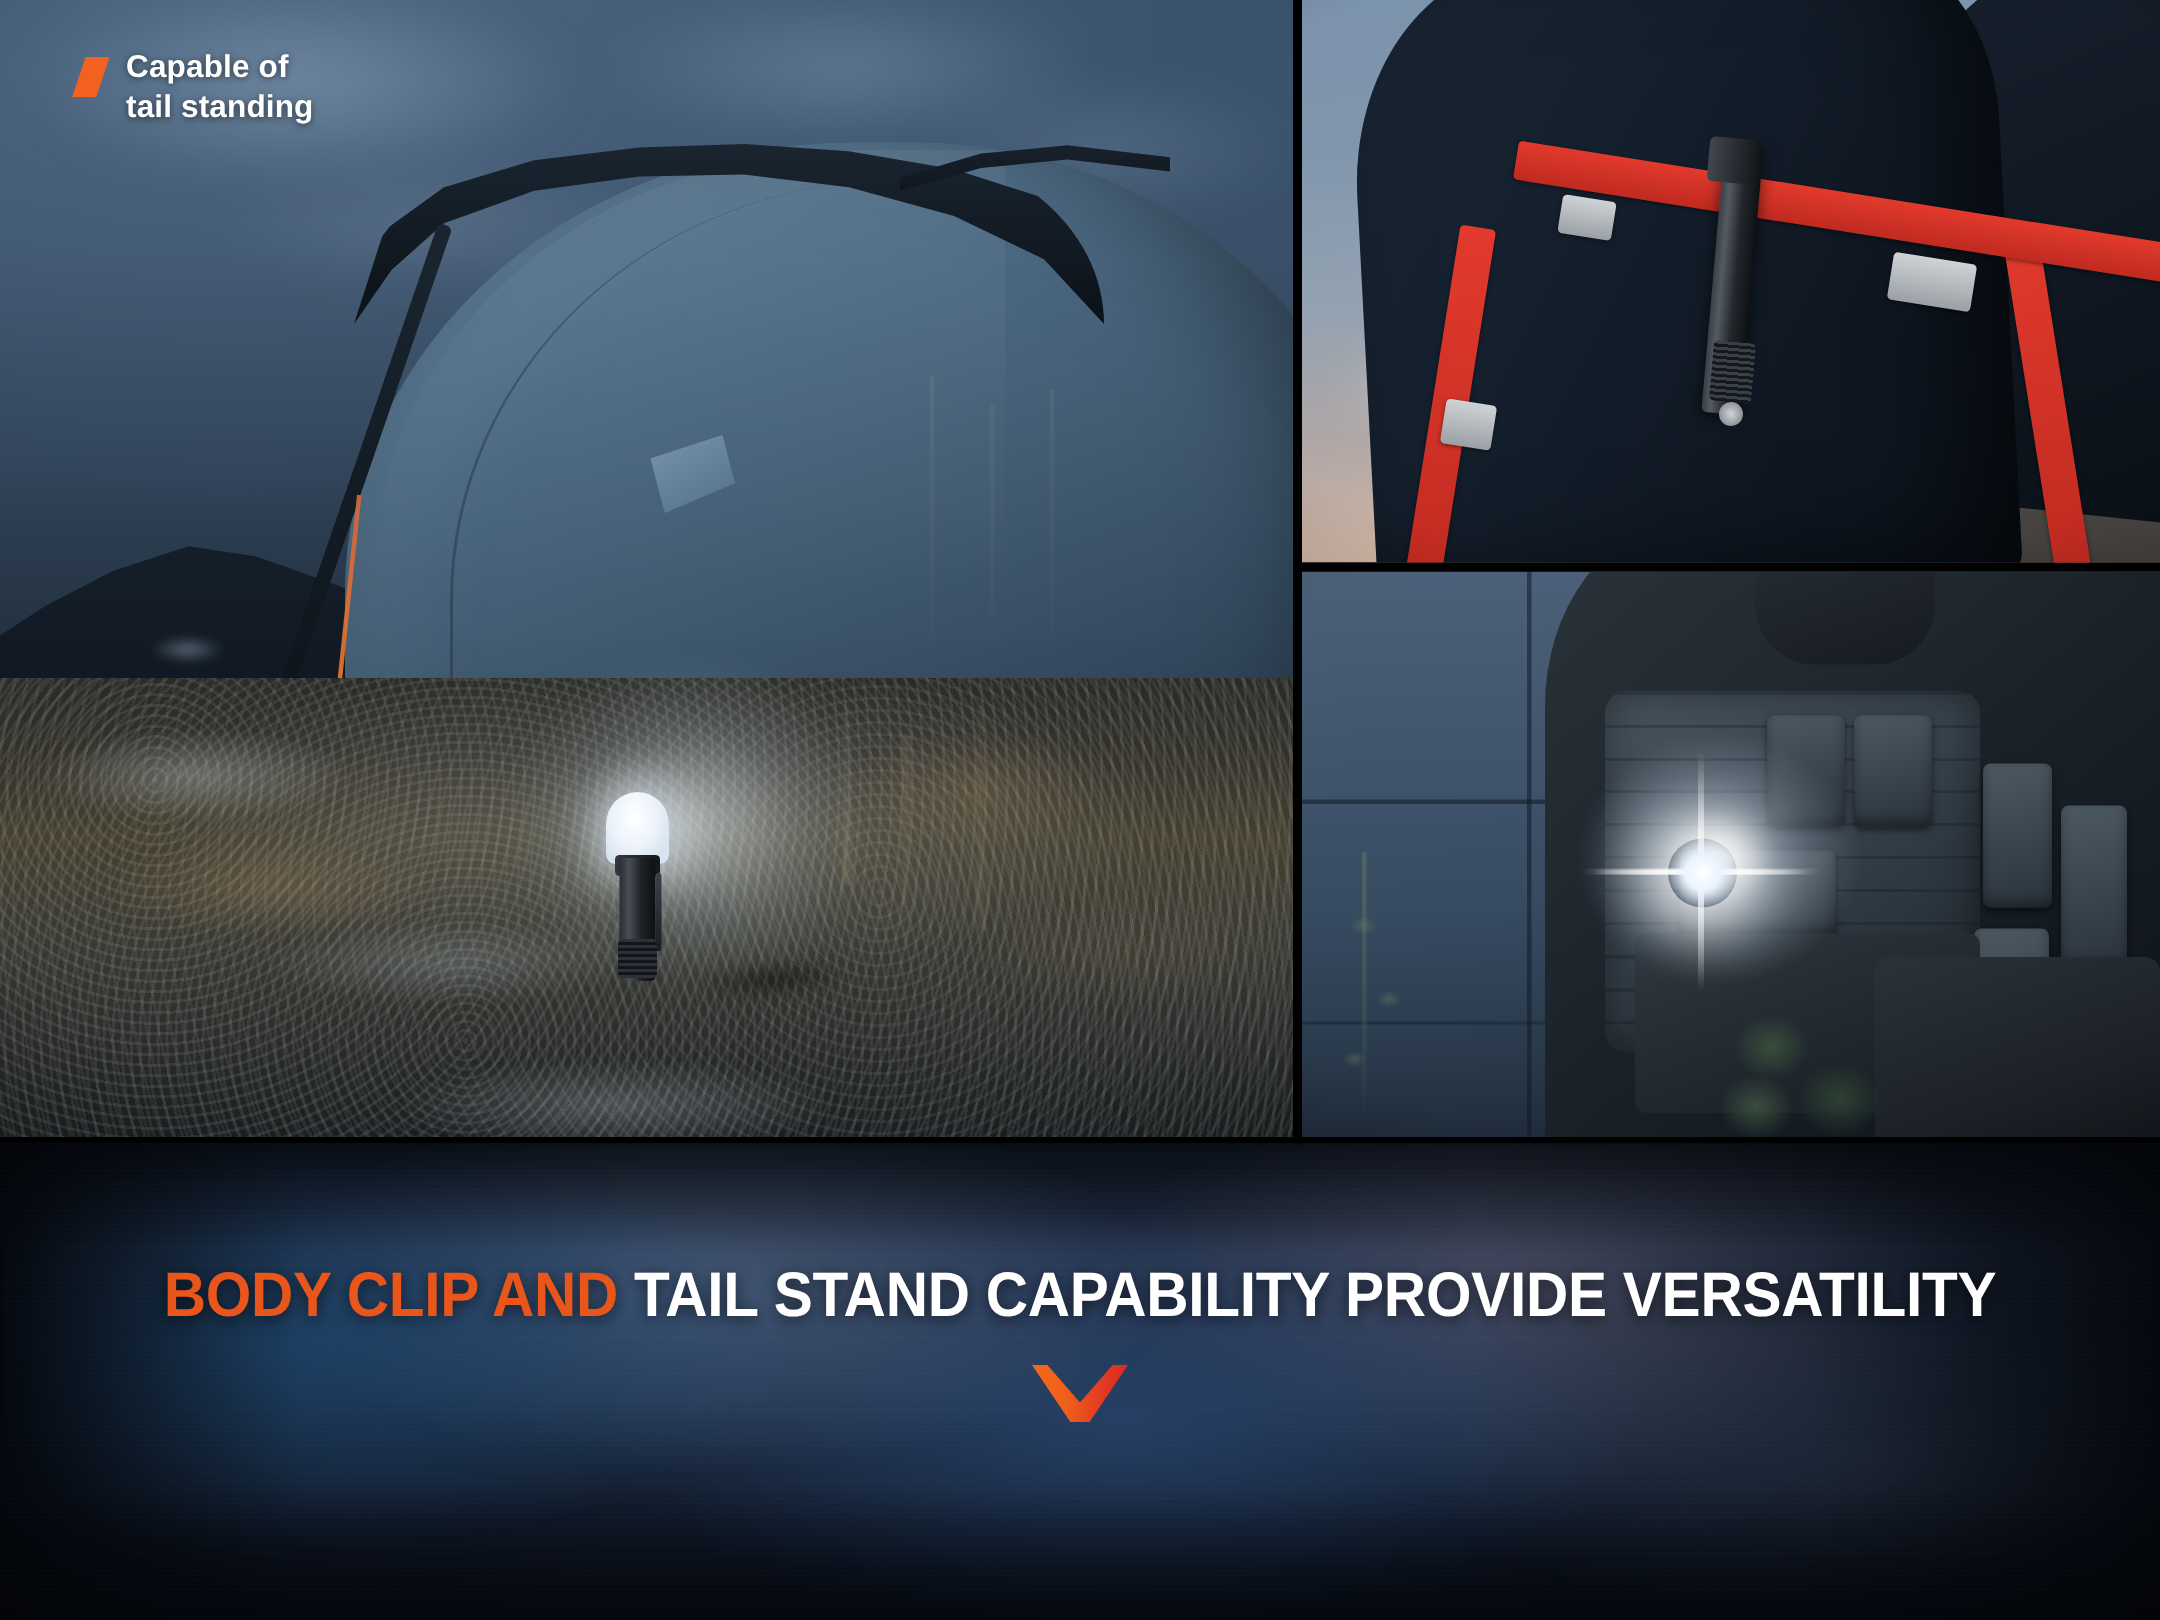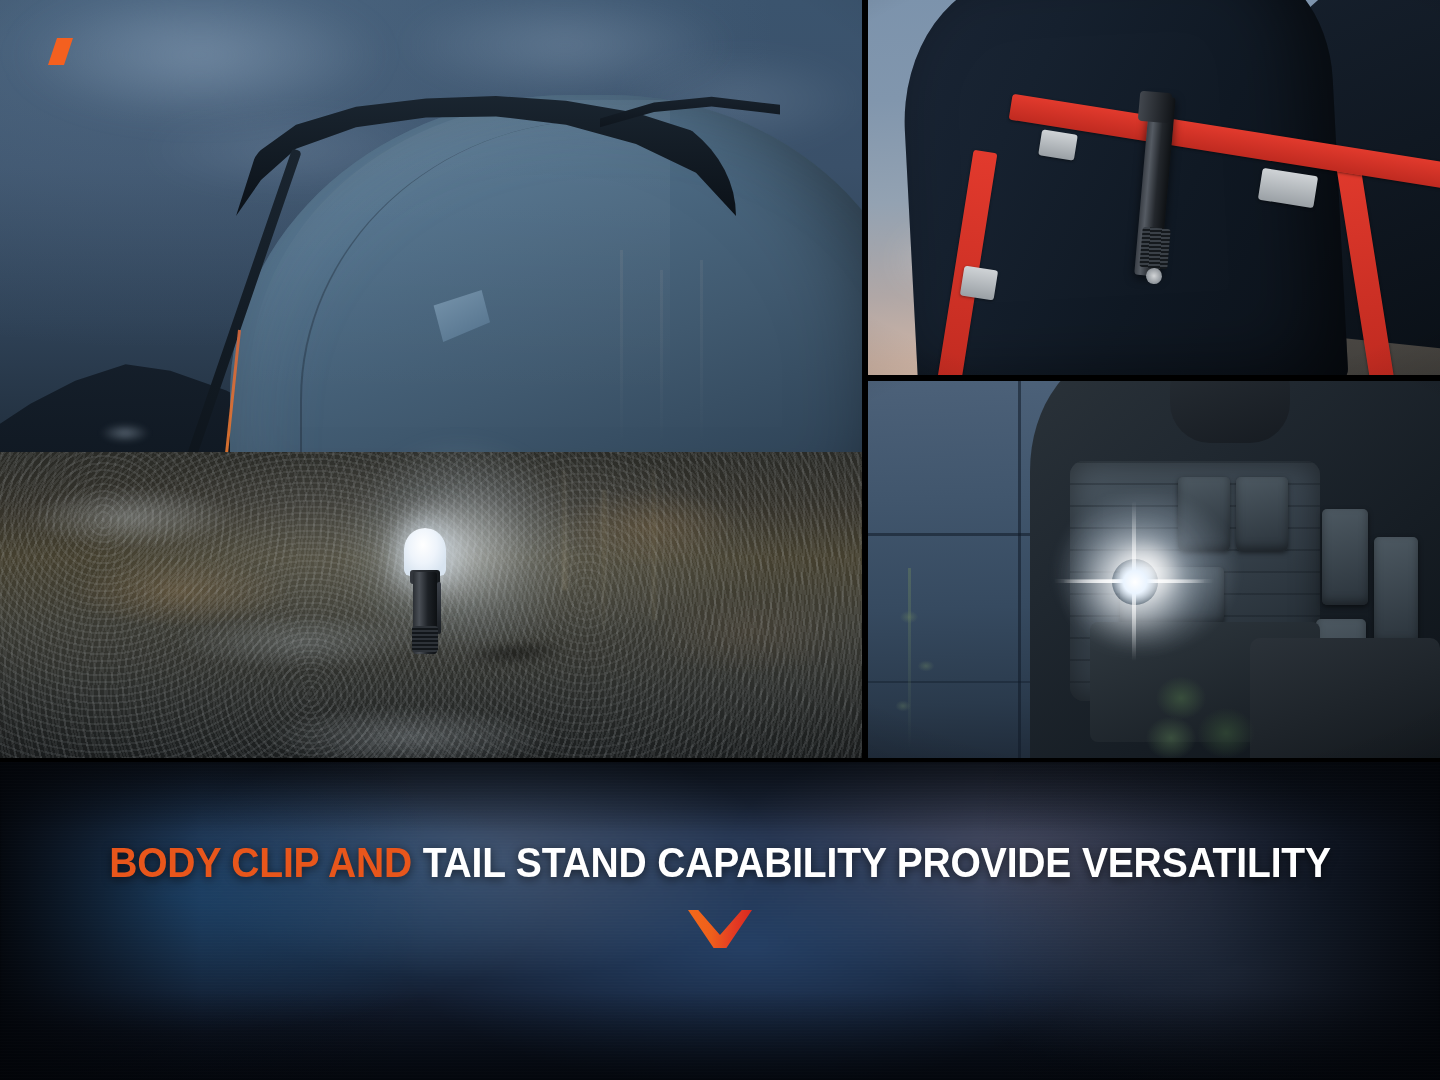--- a/index.html
+++ b/index.html
@@ -461,20 +461,22 @@
         <div class="diffuser"></div>
         <div class="torch-head"></div>
         <div class="torch-body"></div>
         <div class="torch-clip"></div>
         <div class="torch-knurl"></div>
       </div>
       <div class="panel-vignette"></div>
 
       <div class="callout callout-main">
         <span class="slash-marker"></span>
+        <span class="callout-text">Capable of
+tail standing</span>
       </div>
     </div>
 
     <div class="panel panel-pack">
       <div class="scene">
         <div class="sky-pack"></div>
         <div class="pack-cloud pc1"></div>
         <div class="pack-cloud pc2"></div>
         <div class="pack-cloud pc3"></div>
         <div class="pack-mtn"></div>

